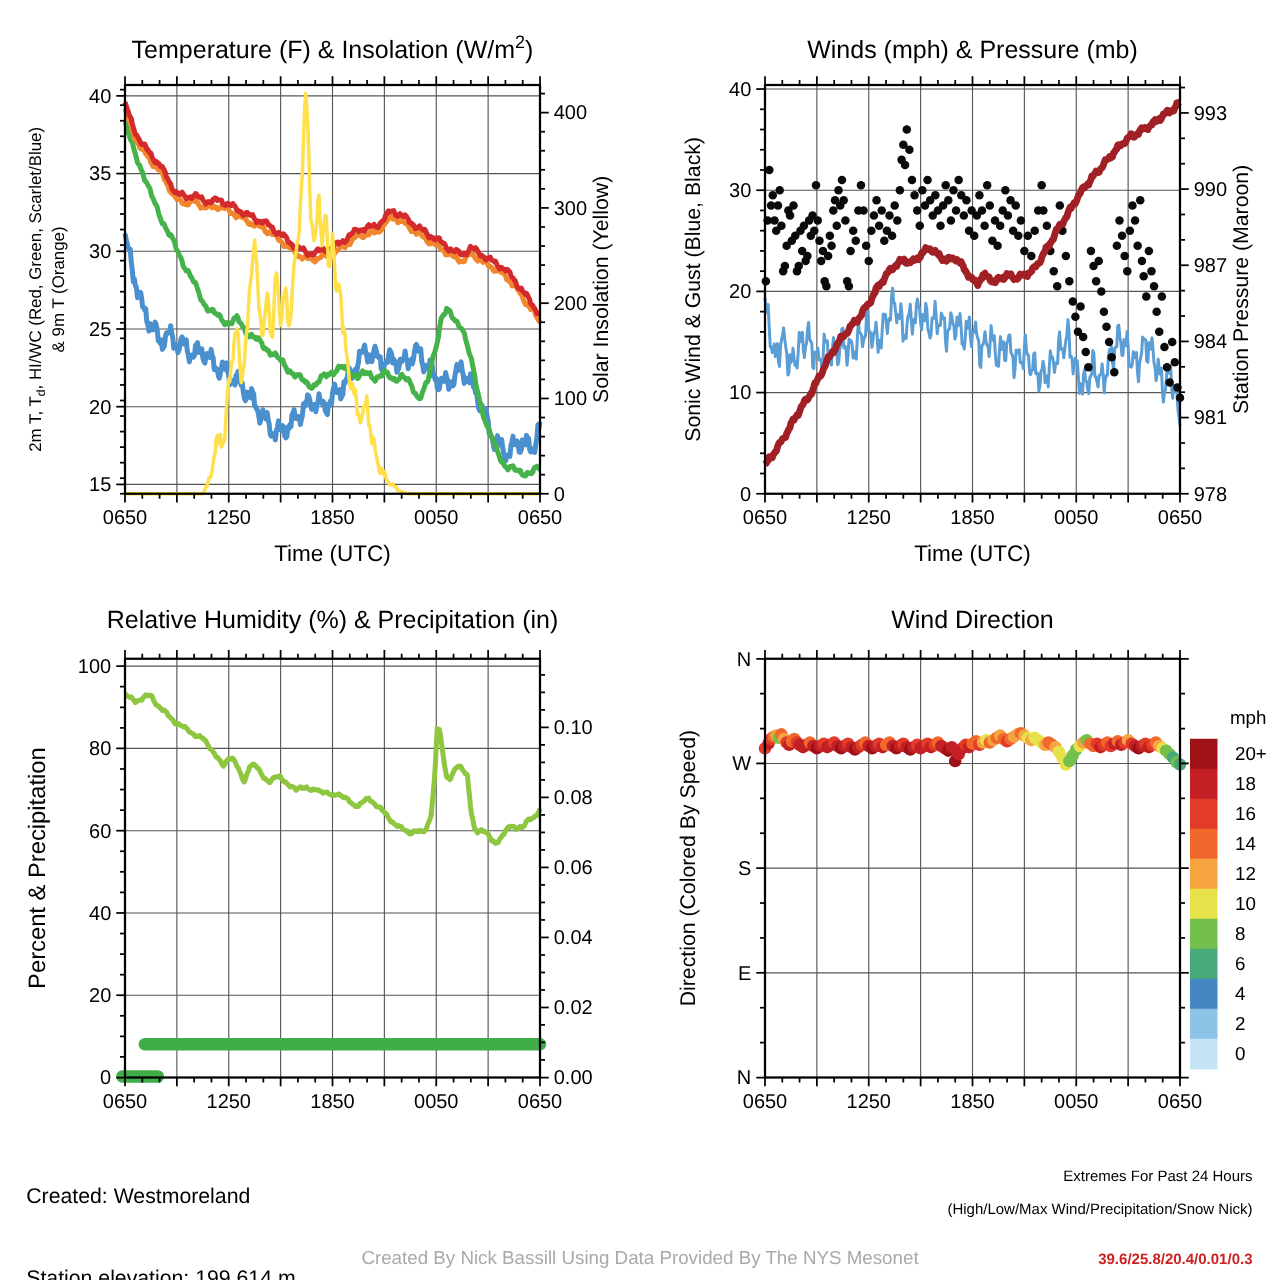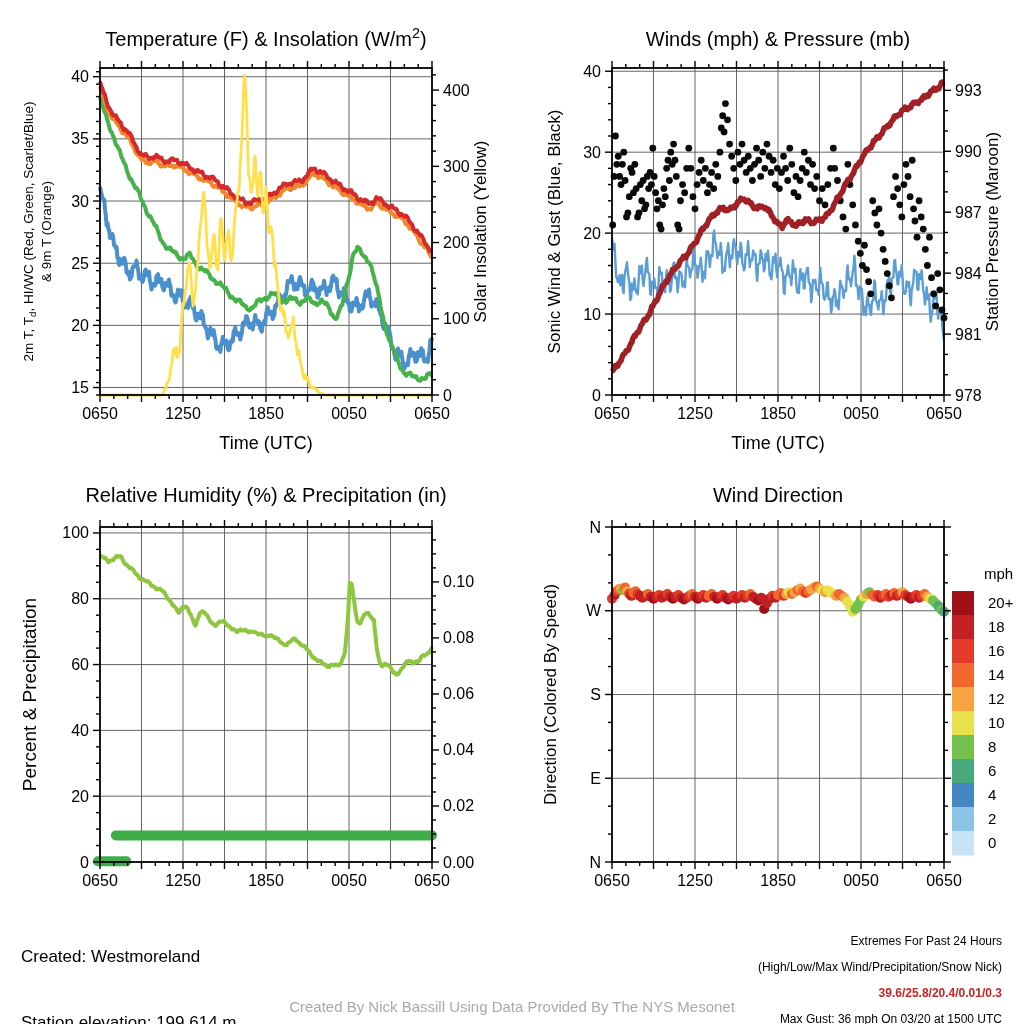--- a/index.html
+++ b/index.html
@@ -872,18 +872,18 @@
     <div>Created: Westmoreland</div>
     <div>Station elevation: 199.614 m</div>
     
     
     
   </div>
 
   <div class="footer-right">
     <div>Extremes For Past 24 Hours</div>
     <div>(High/Low/Max Wind/Precipitation/Snow Nick)</div>
-    <div class="vals" id="extremes-values" style="color: rgb(204, 34, 34);">39.6/25.8/20.4/0.01/0.3</div>
+    <div class="vals" id="extremes-values" style="color: rgb(204, 34, 34); margin-top: 14px;">39.6/25.8/20.4/0.01/0.3</div>
     <div>Max Gust: 36 mph On 03/20 at 1500 UTC</div>
   </div>
 
   <div class="credit">Created By Nick Bassill Using Data Provided By The NYS Mesonet</div>
 </div>
 
 </body></html>

